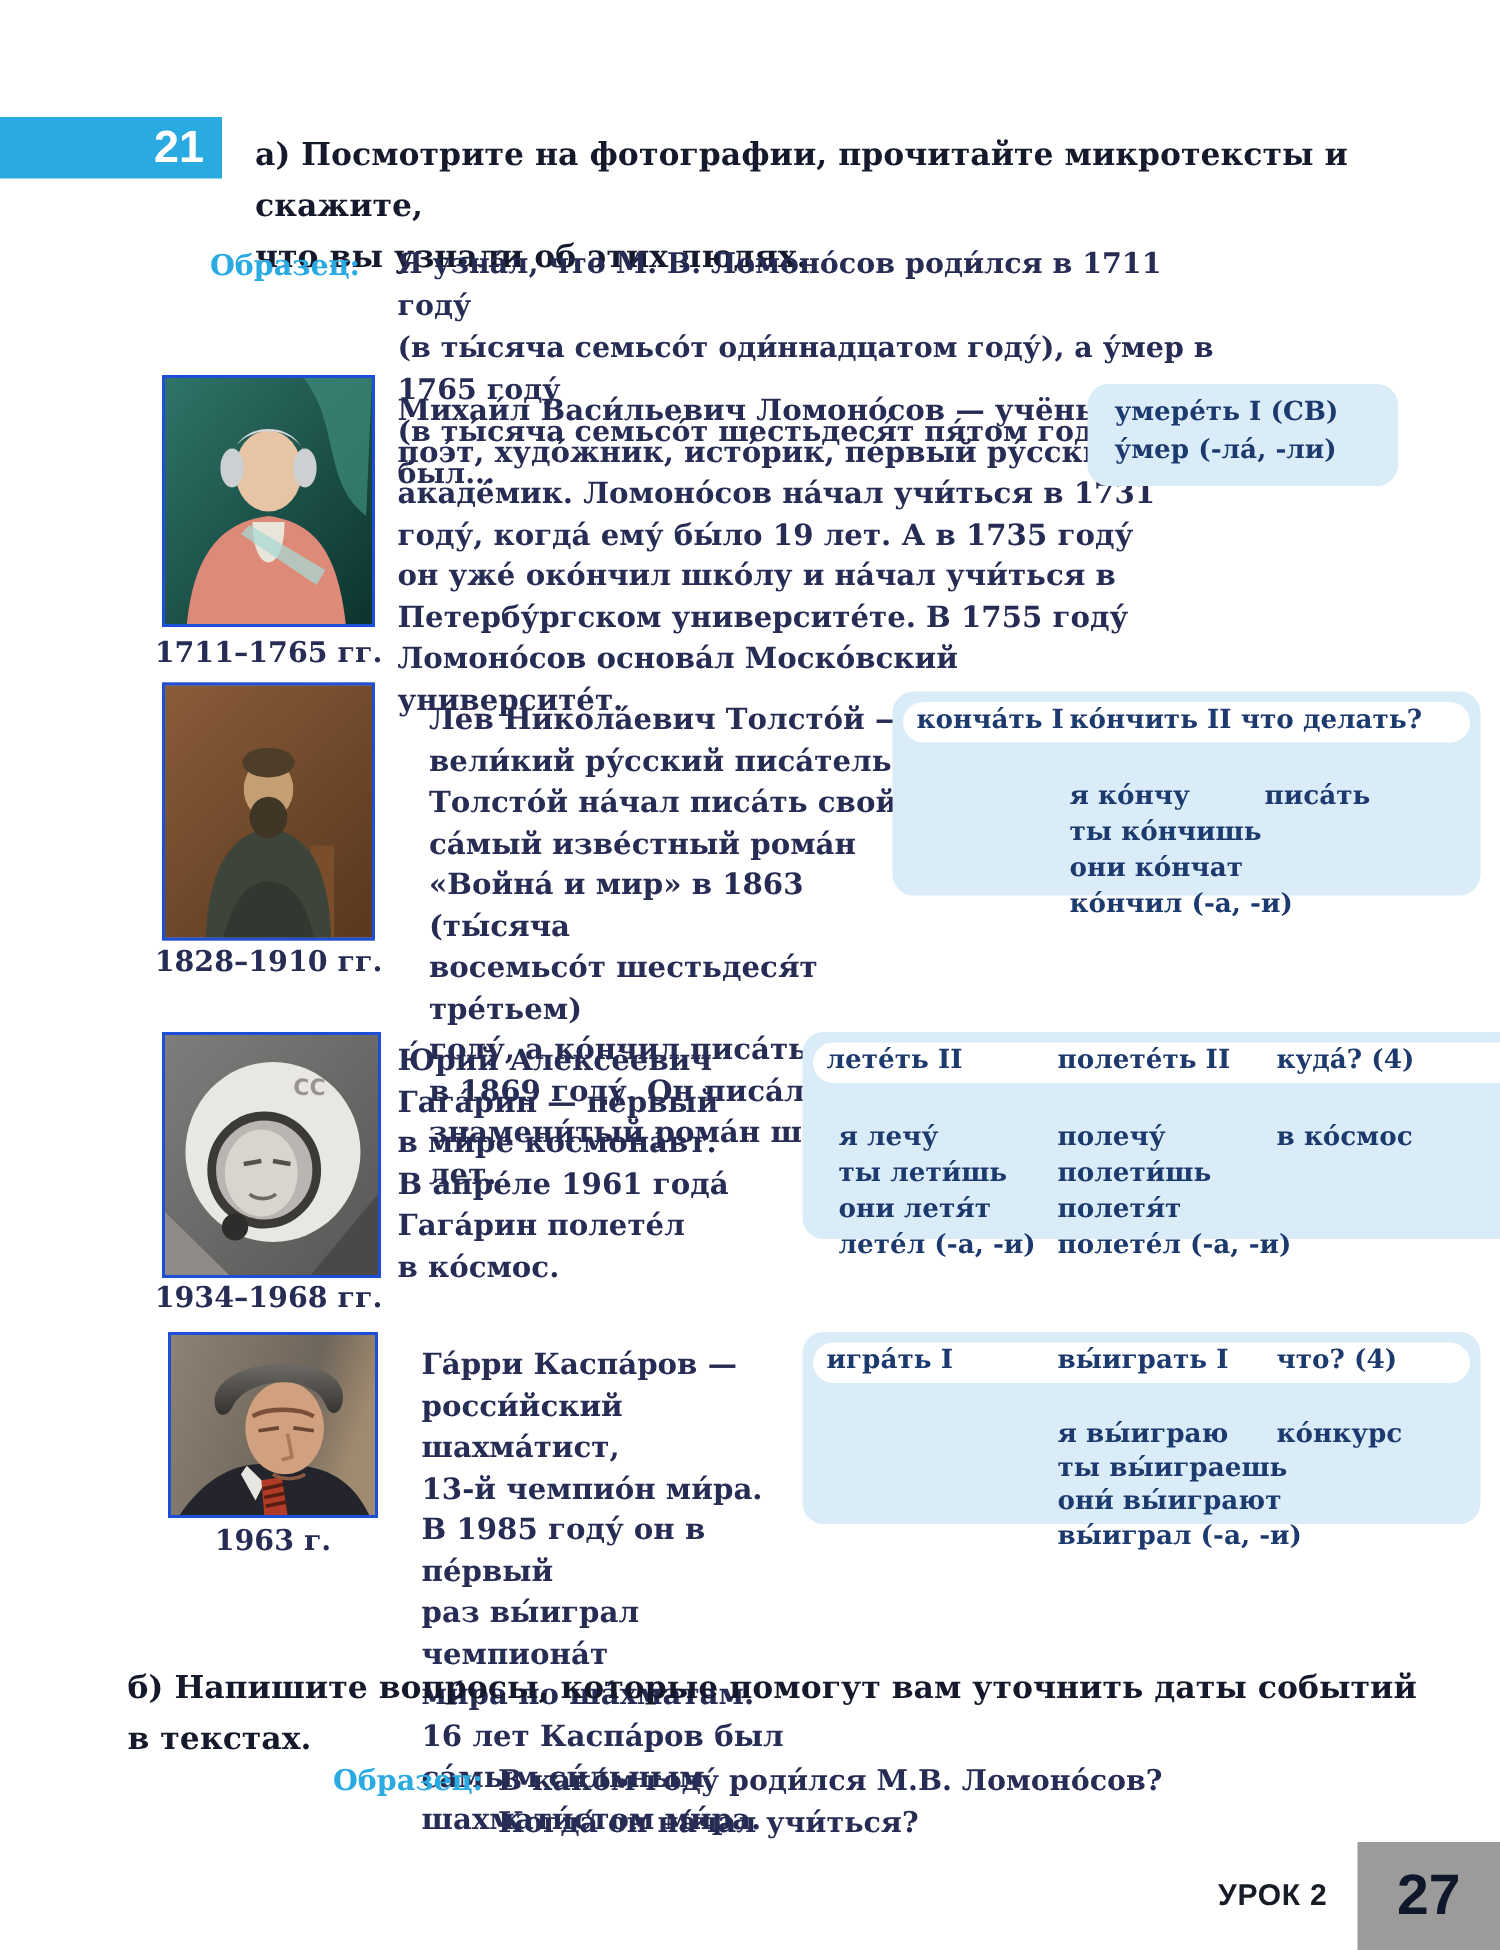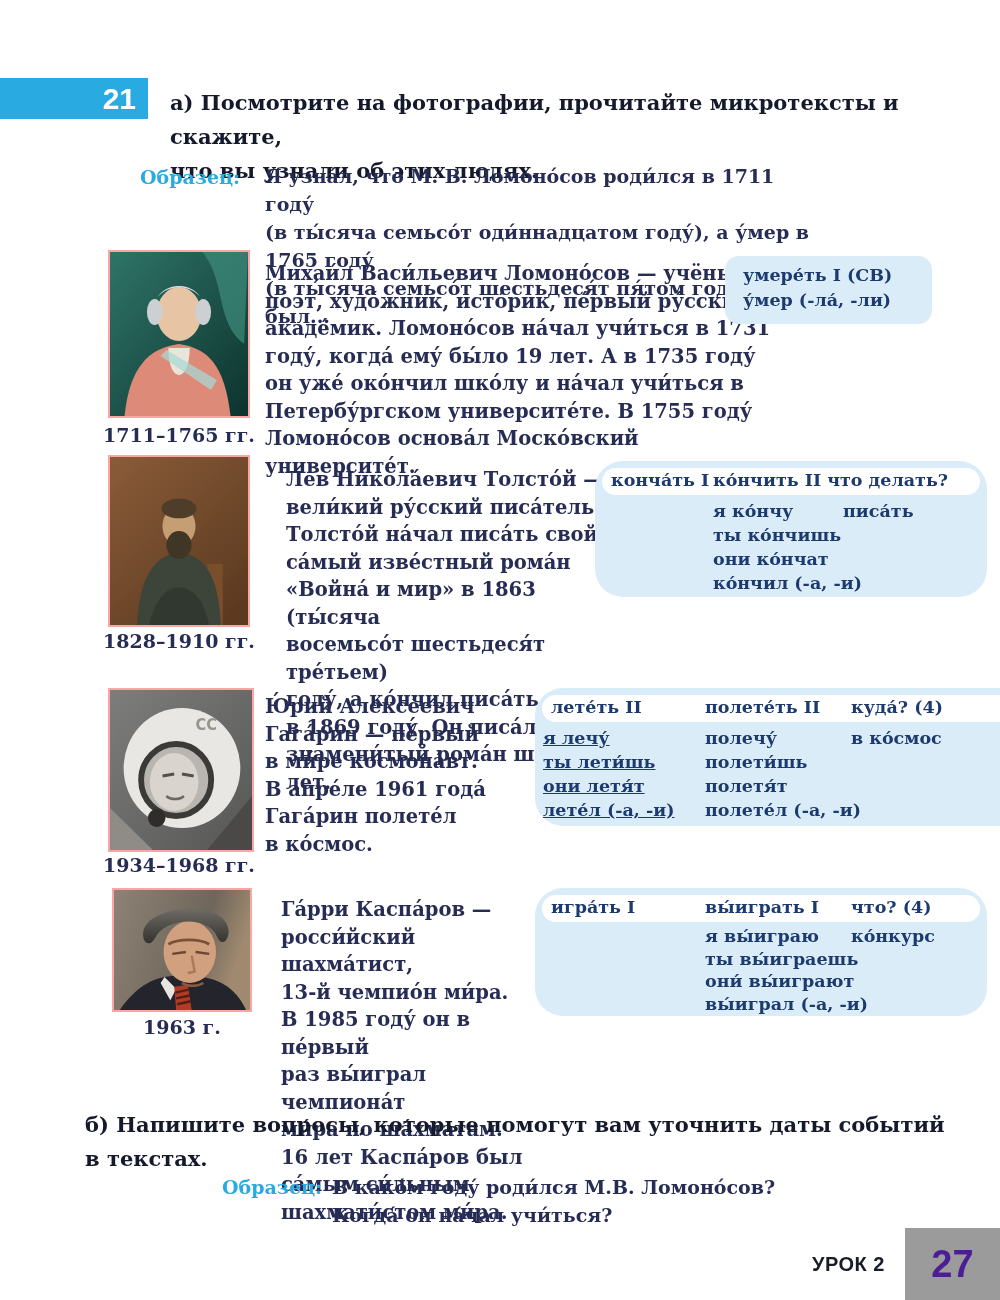--- a/index.html
+++ b/index.html
@@ -23,43 +23,43 @@
   .sample-label{
     color:var(--accent,#29abe2);font-weight:bold;font-size:19px;
   }
   .sample-text{
     font-size:19px;line-height:28px;font-weight:bold;
   }
   .bio-text{
     font-size:19.5px;line-height:27.5px;font-weight:bold;
   }
   .photo{
-    border:2px solid #fca5a5;box-sizing:border-box;background:#888;
+    border:2px solid #1d4ed8;box-sizing:border-box;background:#888;
   }
   .photo svg{display:block;width:100%;height:100%;}
   .caption{
     font-size:19px;font-weight:bold;text-align:center;
   }
   .gbox{
-    background:var(--box-bg,#d9ecf8);border-radius:28px;
+    background:var(--box-bg,#d9ecf8);border-radius:14px;
     color:var(--box-text,#1c3a6e);font-weight:bold;font-size:17.5px;
   }
   .gbox .pill{
     position:absolute;left:7px;right:7px;top:7px;height:27px;
     background:#ffffff;border-radius:999px;
   }
   .gbox .hdr{position:absolute;top:9px;}
-  .gbox .col{position:absolute;line-height:24px;}
+  .gbox .col{position:absolute;line-height:24px;margin-top:20px;}
   .footer-lesson{
     font-family:"Liberation Sans",sans-serif;font-weight:bold;font-size:20px;
     color:#171c26;letter-spacing:0.5px;
   }
   .footer-pagebox{
     left:905px;top:1228px;width:95px;height:72px;background:var(--footer-gray,#9b9b9b);
-    color:#4c1d95;font-family:"Liberation Sans",sans-serif;font-weight:bold;font-size:38px;
+    color:#0f172a;font-family:"Liberation Sans",sans-serif;font-weight:bold;font-size:38px;
     display:flex;align-items:center;justify-content:center;
   }
 </style>
 </head>
 <body>
 
 <div class="page">
 
   <div class="abs badge">
     <span>21</span>
@@ -172,21 +172,21 @@
 в ми́ре космона́вт.
 В апре́ле 1961 года́
 Гага́рин полете́л
 в ко́смос.</div>
 
   <div class="abs gbox" style="left:535px;top:688px;width:492px;height:138px;">
     <div class="pill"></div>
     <div class="hdr" style="left:16px;">лете́ть II</div>
     <div class="hdr" style="left:170px;">полете́ть II</div>
     <div class="hdr" style="left:316px;">куда́? (4)</div>
-    <div class="col ml" style="left:8px;top:38px;text-decoration:underline;">я лечу́
+    <div class="col ml" style="left:24px;top:38px;">я лечу́
 ты лети́шь
 они летя́т
 лете́л (-а, -и)</div>
     <div class="col ml" style="left:170px;top:38px;">полечу́
 полети́шь
 полетя́т
 полете́л (-а, -и)</div>
     <div class="col ml" style="left:316px;top:38px;">в ко́смос</div>
   </div>
 

